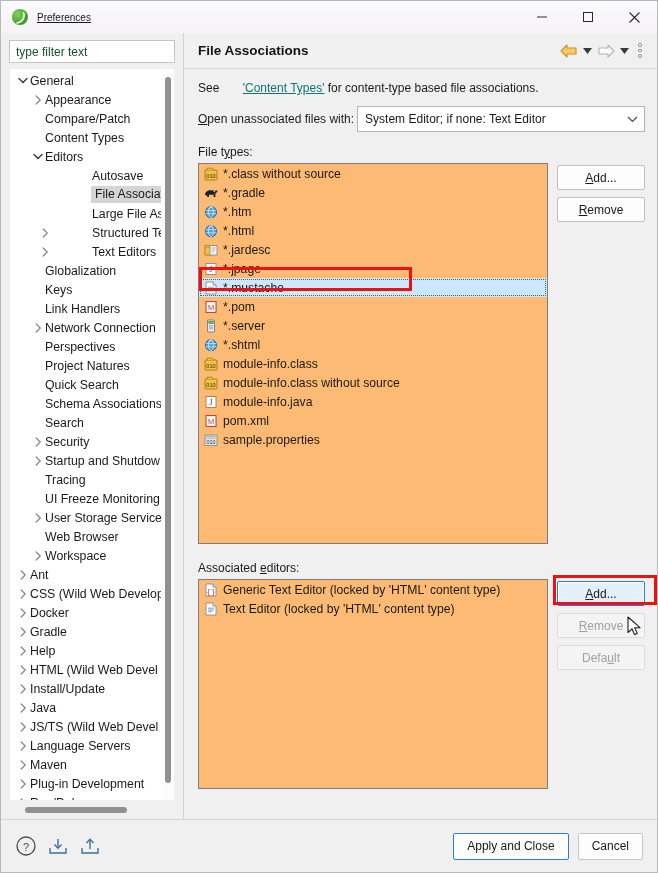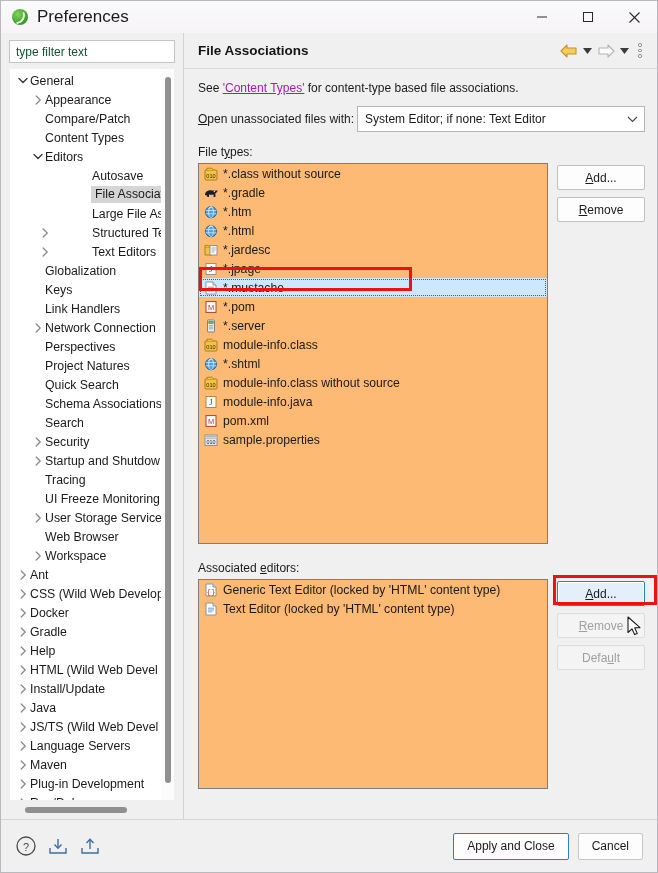--- a/index.html
+++ b/index.html
@@ -34,21 +34,21 @@
   .title-icon .leaf {
     position:absolute; left:0; top:0; width:16px; height:16px;
     border-radius: 50%;
     background: radial-gradient(circle at 35% 32%, #7fd35c 0%, #4ba832 52%, #2d7a1f 100%);
   }
   .title-icon .leaf:after {
     content:""; position:absolute; left:3px; top:4px; width:9px; height:8px;
     border-bottom: 2px solid #e9f7e2; border-right: 2px solid #e9f7e2;
     border-radius: 0 0 9px 0; transform: rotate(-16deg);
   }
-  .title-text { font-size: 17px; color: #1b1b1b; }
+  .title-text { font-size: 10px; color: #1b1b1b; text-decoration: underline; }
   .winbtns { position:absolute; right:0; top:0; height:32px; display:flex; }
   .winbtn {
     width: 46px; height: 32px; display:flex; align-items:center; justify-content:center;
     color:#2a2a2a;
   }
   .winbtn svg { display:block; }
 
   
   .body { flex:1; display:flex; min-height:0; background:#f0f0f0; }
 
@@ -128,21 +128,21 @@
   .pagetitle { font-weight:bold; font-size:13.5px; color:#141414; }
   .navicons { margin-left:auto; display:flex; align-items:center; gap:3px; }
   .navbtn { display:flex; align-items:center; justify-content:center; width:20px; height:20px;}
   .caret { width:11px; height:20px; display:flex; align-items:center; justify-content:center; }
   .vdots { width:14px; height:20px; display:flex; flex-direction:column; align-items:center; justify-content:center; gap:2px; }
   .vdots i { display:block; width:3.5px; height:3.5px; border:1px solid #7a7a7a; border-radius:50%; background:#fff;}
 
   .content { flex:1; padding: 12px 12px 0 14px; min-height:0; display:flex; flex-direction:column; }
 
   .seeline { font-size:12px; color:#1a1a1a; margin-bottom:11px; }
-  .seeline a { color:#a21caf; text-decoration:underline; }
+  .seeline a { color:#0f766e; text-decoration:underline;margin-left:20px; }
 
   .row-open { display:flex; align-items:center; margin-bottom:13px; }
   .row-open .lab { font-size:12px; margin-right:3px; }
   .u { text-decoration: underline; }
   .combo {
     flex:1; height:26px; background:#fff; border:1px solid #b5b5b5;
     display:flex; align-items:center; padding:0 4px 0 7px; font-size:12px;
     position:relative;
   }
   .combo .cval { flex:1; white-space:nowrap; overflow:hidden; }
@@ -619,34 +619,34 @@
               <div class="litem">
                 <span class="ico"><svg width="16" height="16" viewBox="0 0 16 16">
                     <rect x="4.5" y="2" width="7" height="12" rx="0.8" fill="#e9eef2" stroke="#6b7b88" stroke-width="0.9"></rect>
                     <rect x="5.8" y="3.4" width="4.4" height="2.2" fill="#7fbf4f" stroke="#4e7d2f" stroke-width="0.6"></rect>
                     <path d="M5.8 7.6 H10.2 M5.8 9.2 H10.2 M5.8 10.8 H10.2" stroke="#8d9aa6" stroke-width="0.8"></path>
                   </svg></span>
                 <span>*.server</span>
               </div>
               <div class="litem">
                 <span class="ico"><svg width="16" height="16" viewBox="0 0 16 16">
-                    <rect x="2" y="4" width="12" height="10" rx="1" fill="#f2c14a" stroke="#a87e15" stroke-width="1"></rect>
-                    <path d="M4 4 L4 2.2 L9 2.2 L10.5 4" fill="#f2c14a" stroke="#a87e15" stroke-width="0.9"></path>
-                    <text x="8" y="12.2" font-size="5.6" text-anchor="middle" fill="#3a2c00" font-family="Liberation Sans">010</text>
-                  </svg></span>
-                <span>module-info.class</span>
-              </div>
-              <div class="litem">
-                <span class="ico"><svg width="16" height="16" viewBox="0 0 16 16">
                     <circle cx="8" cy="8.2" r="5.6" fill="#4f9fd6" stroke="#1f5f8f" stroke-width="0.9"></circle>
                     <ellipse cx="8" cy="8.2" rx="2.4" ry="5.6" fill="none" stroke="#dff0fb" stroke-width="0.7"></ellipse>
                     <path d="M2.6 6.6 H13.4 M2.6 9.8 H13.4" stroke="#dff0fb" stroke-width="0.7"></path>
                     <path d="M5.4 4.6 A5 5 0 0 1 9.8 3.2" stroke="#ffffff" stroke-width="1" fill="none" opacity="0.8"></path>
                   </svg></span>
                 <span>*.shtml</span>
+              </div>
+              <div class="litem">
+                <span class="ico"><svg width="16" height="16" viewBox="0 0 16 16">
+                    <rect x="2" y="4" width="12" height="10" rx="1" fill="#f2c14a" stroke="#a87e15" stroke-width="1"></rect>
+                    <path d="M4 4 L4 2.2 L9 2.2 L10.5 4" fill="#f2c14a" stroke="#a87e15" stroke-width="0.9"></path>
+                    <text x="8" y="12.2" font-size="5.6" text-anchor="middle" fill="#3a2c00" font-family="Liberation Sans">010</text>
+                  </svg></span>
+                <span>module-info.class</span>
               </div>
               <div class="litem">
                 <span class="ico"><svg width="16" height="16" viewBox="0 0 16 16">
                     <rect x="2" y="4" width="12" height="10" rx="1" fill="#f2c14a" stroke="#a87e15" stroke-width="1"></rect>
                     <path d="M4 4 L4 2.2 L9 2.2 L10.5 4" fill="#f2c14a" stroke="#a87e15" stroke-width="0.9"></path>
                     <text x="8" y="12.2" font-size="5.6" text-anchor="middle" fill="#3a2c00" font-family="Liberation Sans">010</text>
                   </svg></span>
                 <span>module-info.class without source</span>
               </div>
               <div class="litem">

